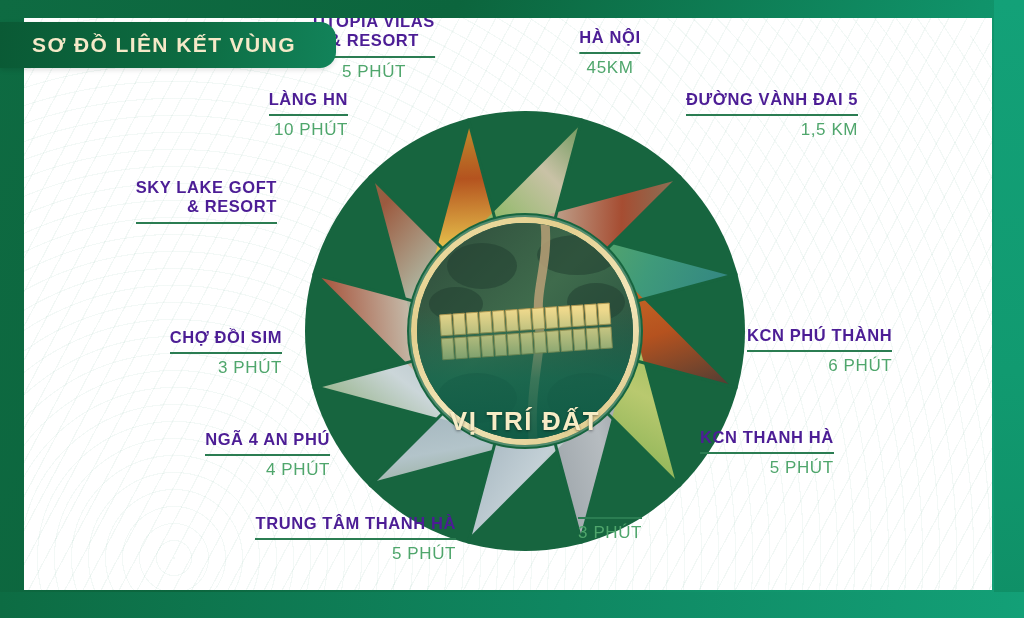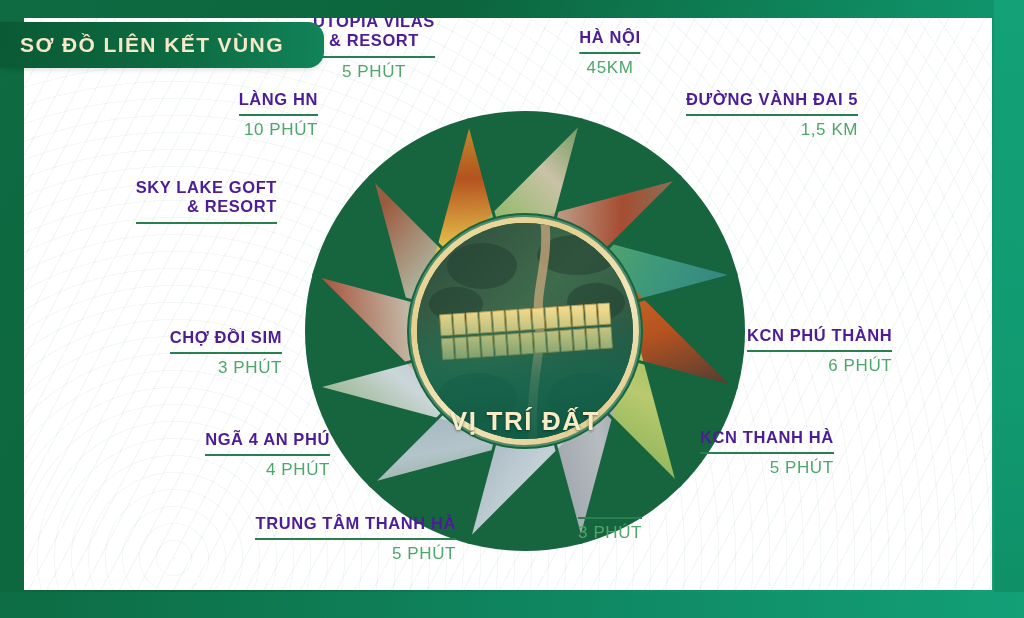--- a/index.html
+++ b/index.html
@@ -48,21 +48,21 @@
         rgba(20,130,90,0.05) 0px,
         rgba(20,130,90,0.05) 1.1px,
         rgba(255,255,255,0) 1.1px,
         rgba(255,255,255,0) 17px);
     pointer-events:none;
   }
 
   
   #banner {
     position:absolute; left:0; top:22px;
-    height:46px; padding:0 40px 0 20px;
+    height:46px; padding:0 40px 0 32px;
     display:flex; align-items:center;
     background:linear-gradient(95deg,#0a5a35 0%,#0d6b41 55%,#12835a 100%);
     border-radius:0 16px 16px 0;
     z-index:30;
     box-shadow:0 2px 5px rgba(0,0,0,0.12);
   }
   #banner-title {
     font-size:21px; font-weight:bold; letter-spacing:1.4px;
     color:#f5e9c8; white-space:nowrap;
     font-family:"Liberation Sans", sans-serif;
@@ -311,21 +311,21 @@
       <div class="label al-right" style="top: 310px; right: 710px;">
         <div class="ttl">CHỢ ĐỒI SIM</div>
         <div class="rule"></div>
         <div class="val">3 PHÚT</div>
       </div>
       <div class="label al-right" style="top: 160px; right: 715px;">
         <div class="ttl">SKY LAKE GOFT
 &amp; RESORT</div>
         <div class="rule"></div>
       </div>
-      <div class="label al-right" style="top: 72px; right: 674px;">
+      <div class="label al-right" style="top: 72px; right: 644px;">
         <div class="ttl">LÀNG HN</div>
         <div class="rule"></div>
         <div class="val">10 PHÚT</div>
       </div>
     </div>
 
   <div id="banner">
     <span id="banner-title">SƠ ĐỒ LIÊN KẾT VÙNG</span>
   </div>
 </div>

